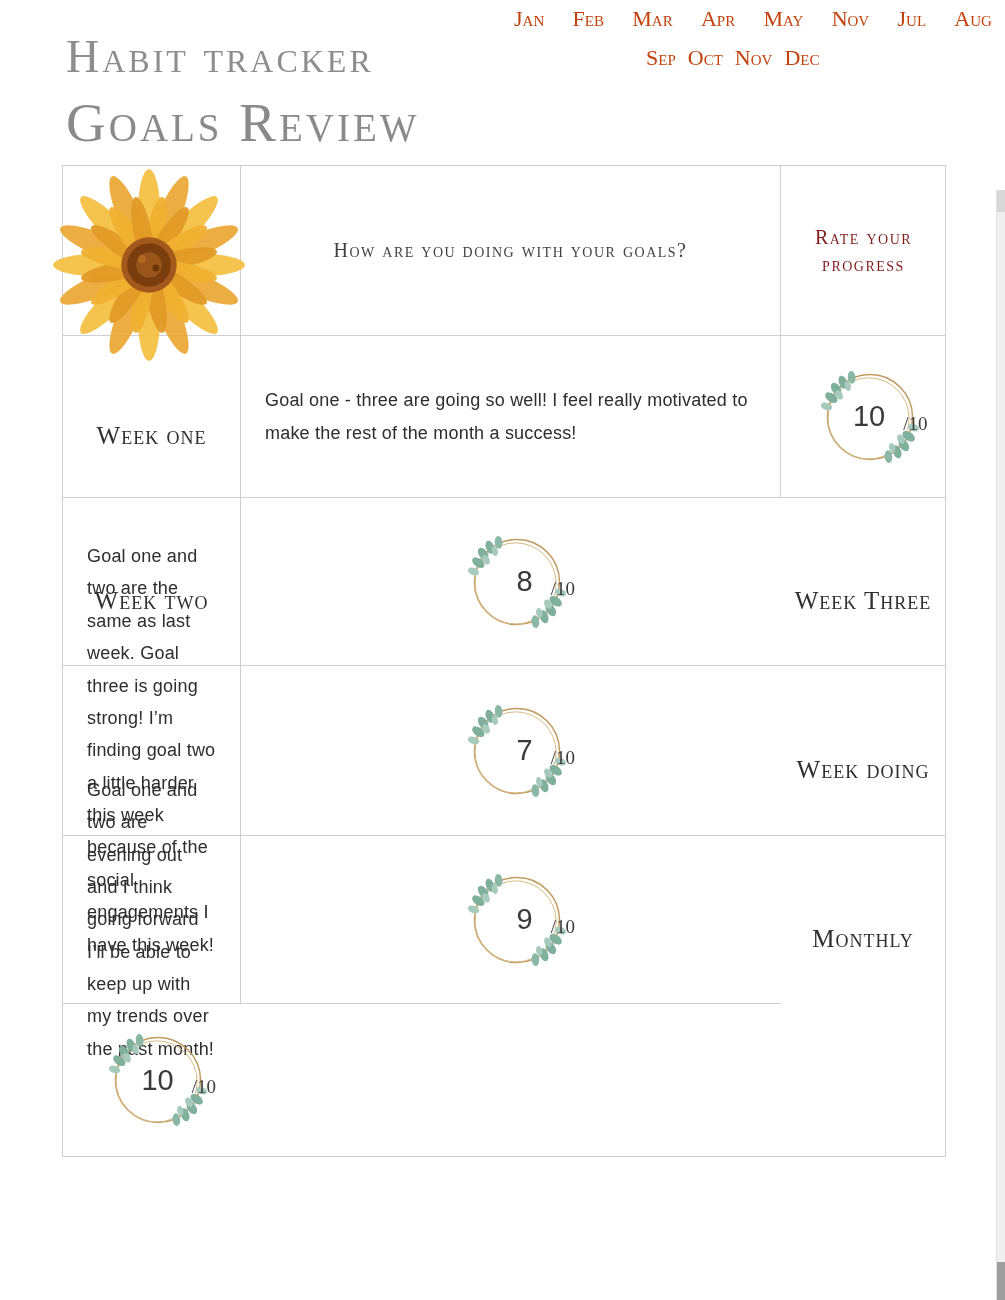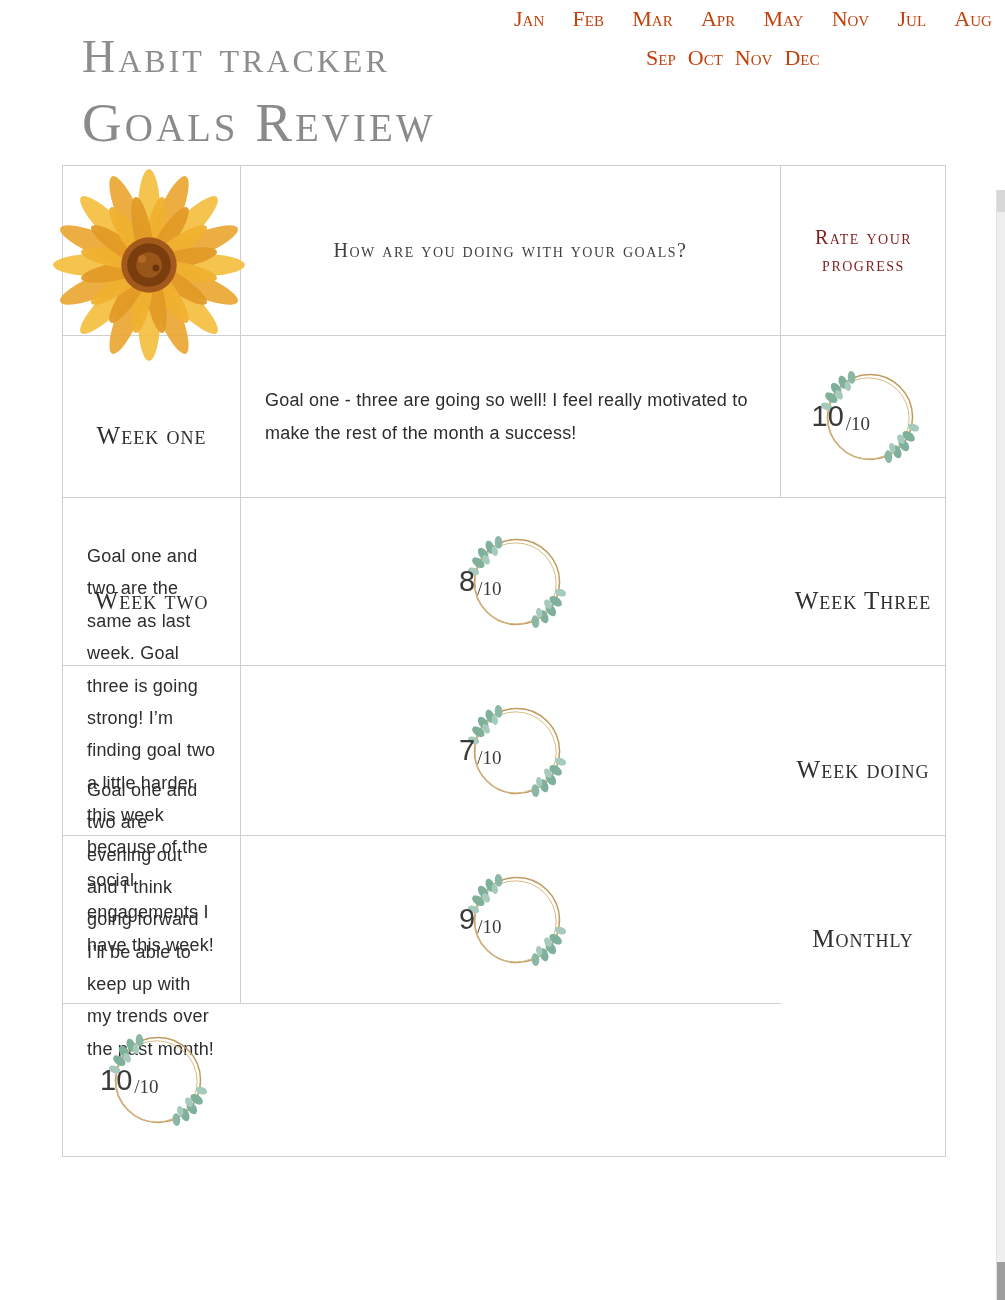--- a/index.html
+++ b/index.html
@@ -4,21 +4,21 @@
 <style>
   * { margin:0; padding:0; box-sizing:border-box; }
   html,body { background:#ffffff; }
   .page {
     position:relative; width:1005px; height:1300px;
     background:#ffffff; overflow:hidden;
     font-family:"Liberation Serif", serif;
   }
 
   
-  .title { position:absolute; left:82px; top:30px; color:#8d8d8d; font-variant:small-caps; }
+  .title { position:absolute; left:66px; top:30px; color:#8d8d8d; font-variant:small-caps; }
   .title-line1 { font-size:46px; letter-spacing:3px; }
   .title-line2 { font-size:55px; letter-spacing:3px; margin-top:8px; color:#8a8a8a; }
 
   
   .months { position:absolute; left:514px; top:6px; width:478px;
     color:#c2410c; font-variant:small-caps; font-size:22px; }
   .months-row1 { display:flex; justify-content:space-between; }
   .months-row2 { display:flex; gap:12px; margin-top:13px; margin-left:132px; }
   .month { cursor:pointer; }
 
@@ -43,21 +43,21 @@
   .week-label { font-variant:small-caps; font-size:25px; letter-spacing:1px;
     color:#2f2f2f; position:relative; top:19px; }
 
   .note-cell { display:flex; align-items:center; padding:0 24px; }
   .note { font-family:"Liberation Sans", sans-serif; font-size:18px; line-height:1.8;
     color:#2d2d2d; letter-spacing:0.2px; }
 
   .rating-cell { display:flex; align-items:center; justify-content:center; }
   .wreath { position:relative; width:116px; height:116px; margin-left:12px; }
   .wreath-icon, .wreath-icon svg { position:absolute; inset:0; width:100%; height:100%; }
-  .score { position:absolute; inset:0; display:flex; align-items:center; justify-content:flex-start; }
+  .score { position:absolute; inset:0; display:flex; align-items:center; justify-content:flex-end;gap:16px; }
   .score-num { font-family:"Liberation Sans", sans-serif; font-size:29px; color:#3a3a3a; }
   .score-den { font-family:"Liberation Serif", serif; font-variant:small-caps;
     font-size:19px; color:#3a3a3a; position:relative; top:7px; margin-left:2px; }
 
   
   #sunflower { position:absolute; left:50px; top:166px; width:198px; height:198px; z-index:5; }
   #sunflower svg { width:100%; height:100%; }
 
   
   .scrollbar { position:absolute; right:0; top:190px; bottom:0; width:9px;

